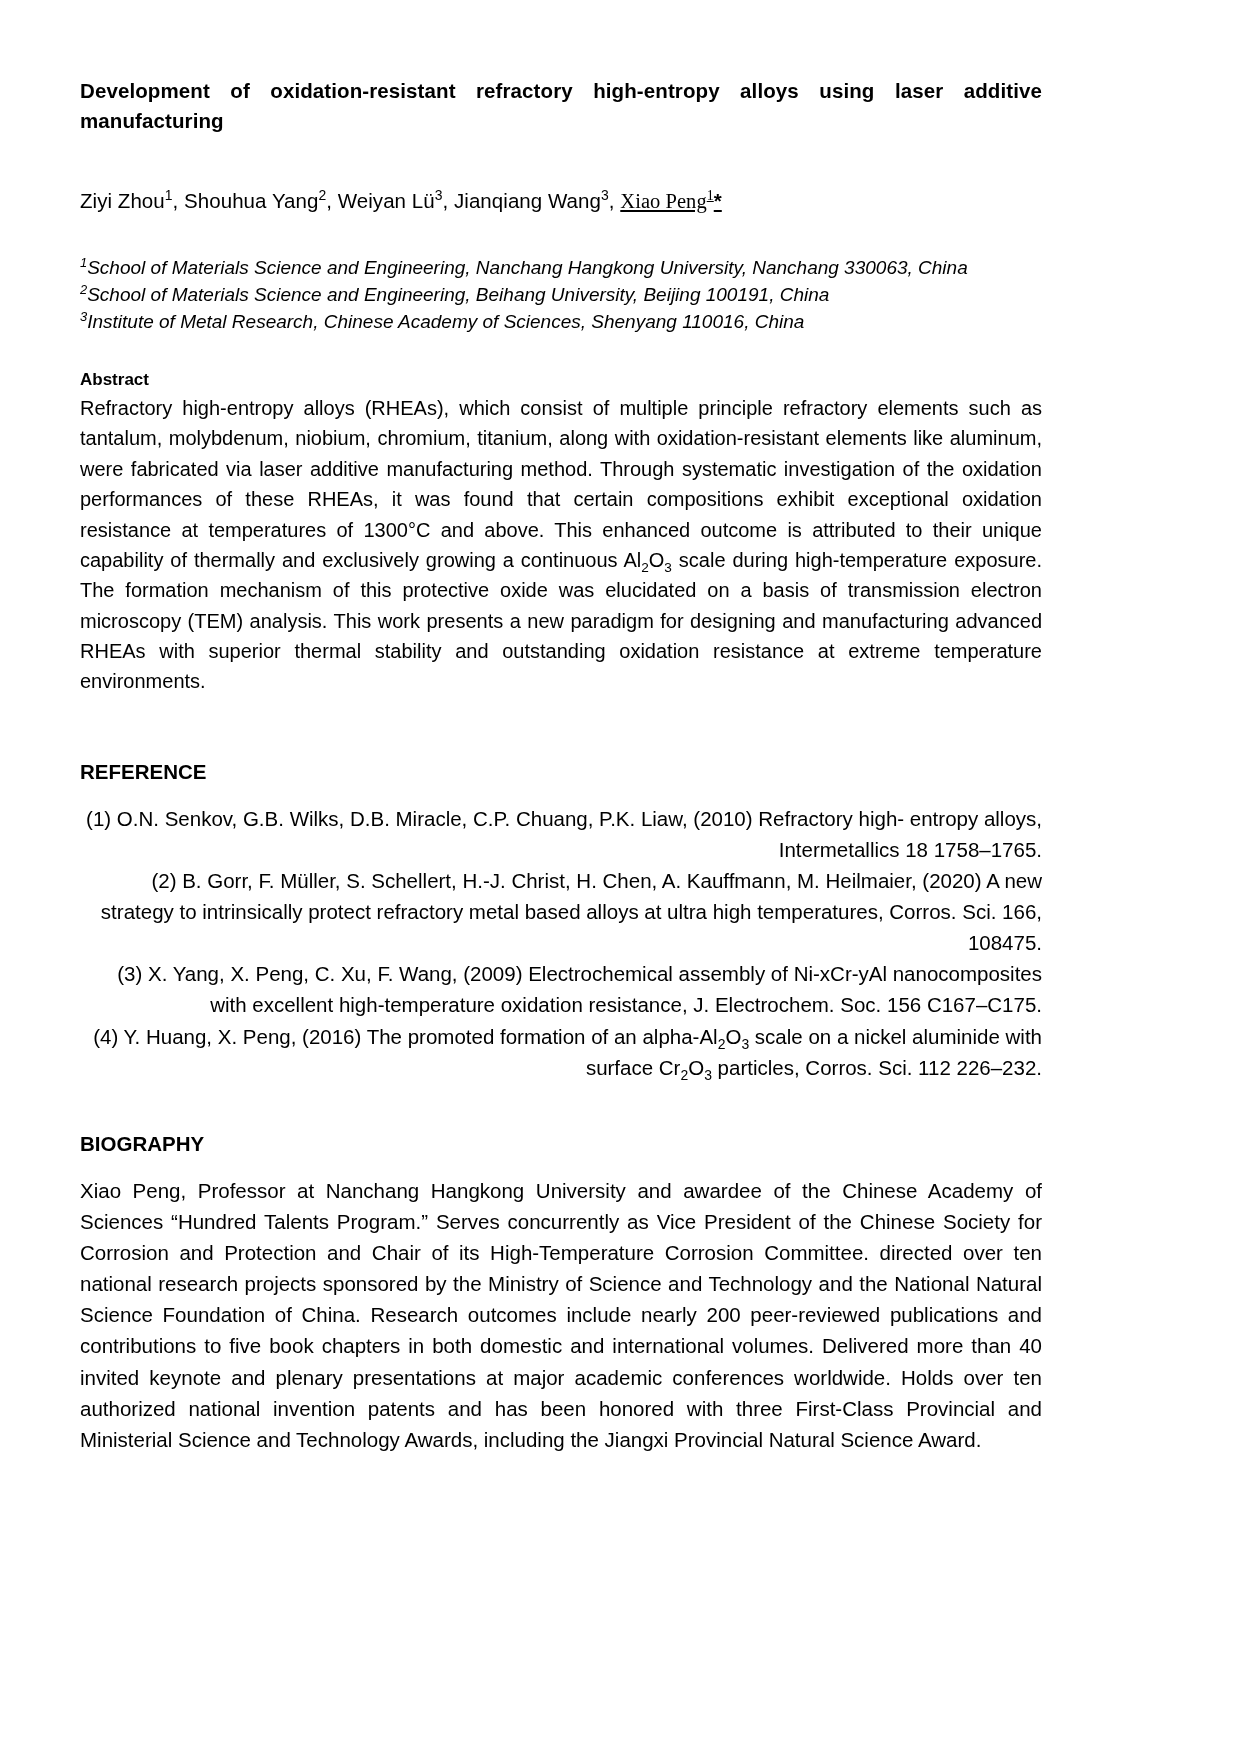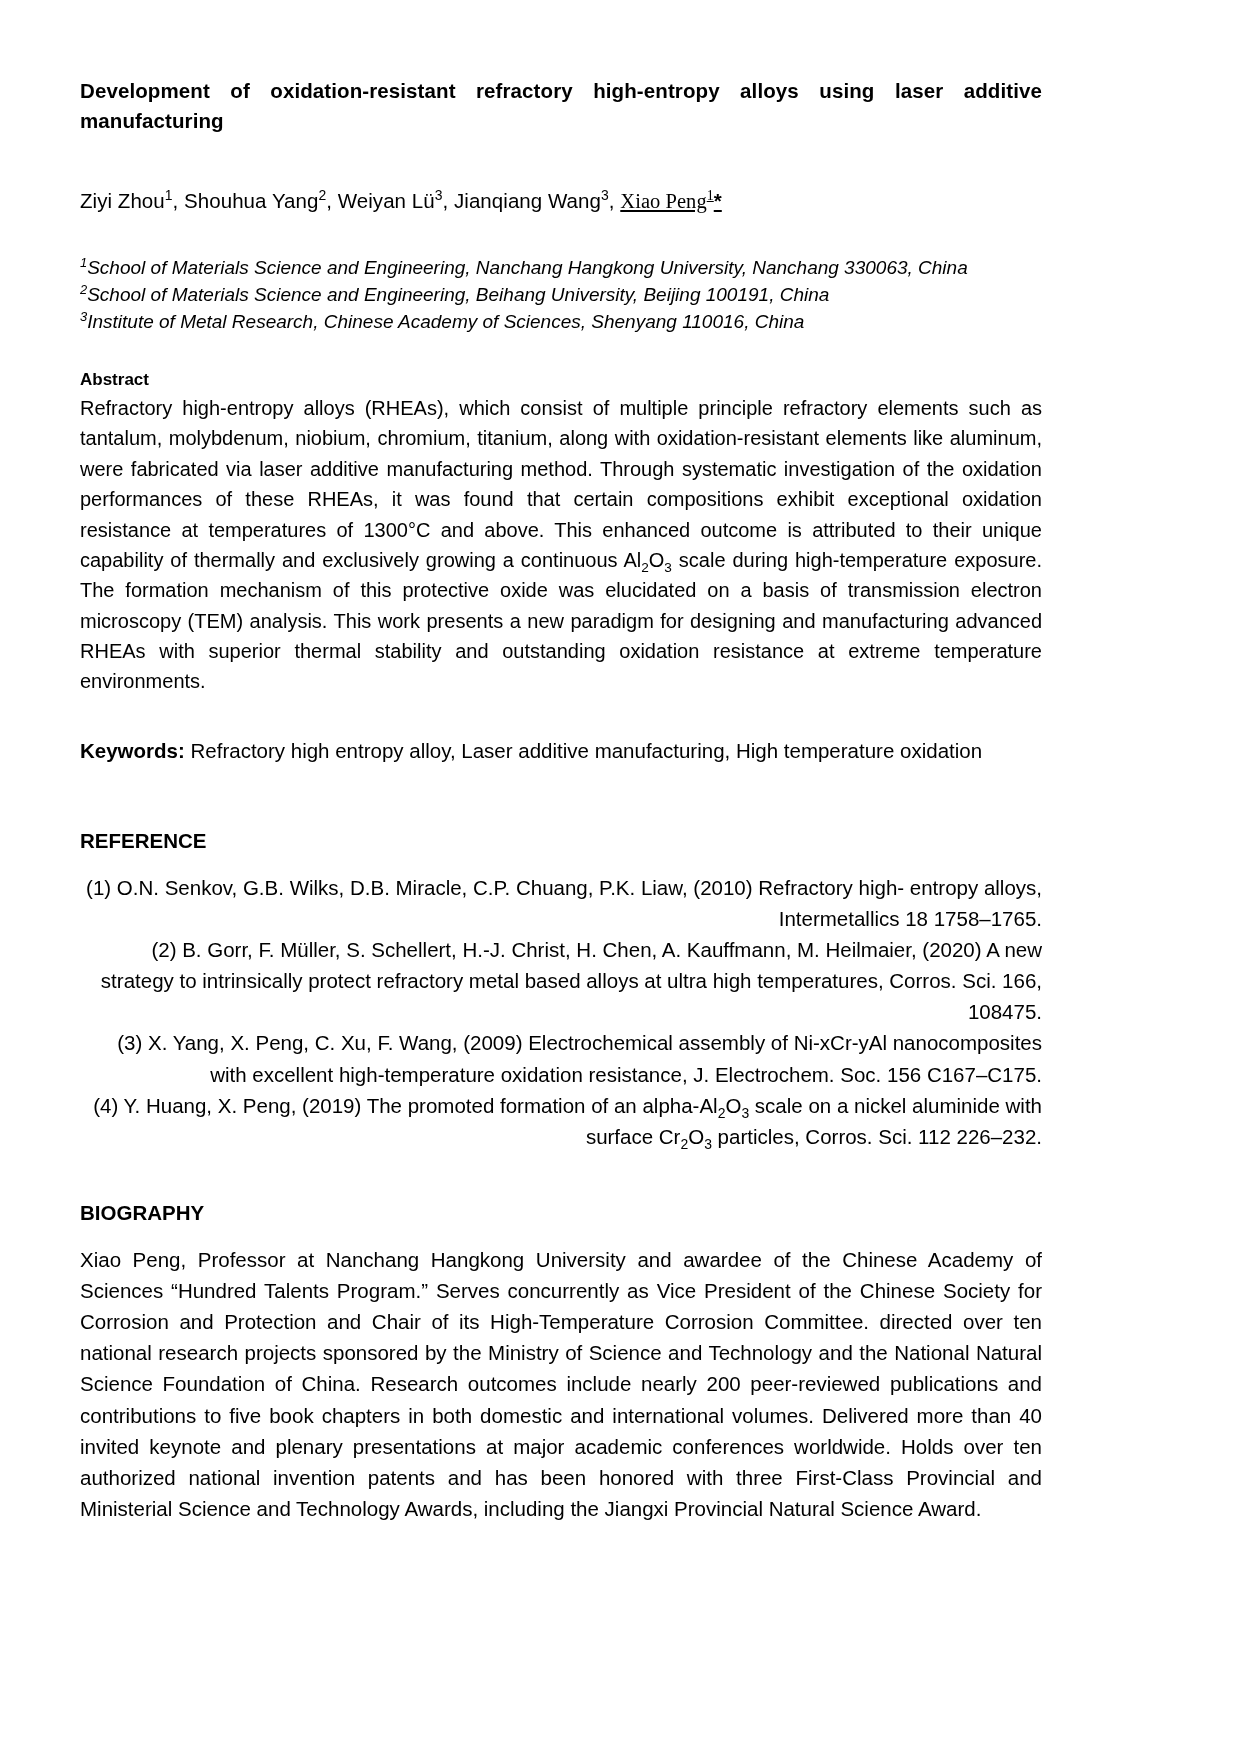--- a/index.html
+++ b/index.html
@@ -147,27 +147,26 @@
 
     <div class="affiliations">
       <div class="aff-line"><sup>1</sup><span>School of Materials Science and Engineering, Nanchang Hangkong University, Nanchang 330063, China</span></div>
       <div class="aff-line"><sup>2</sup><span>School of Materials Science and Engineering, Beihang University, Beijing 100191, China</span></div>
       <div class="aff-line"><sup>3</sup><span>Institute of Metal Research, Chinese Academy of Sciences, Shenyang 110016, China</span></div>
     </div>
 
     <h2 class="section-heading">Abstract</h2>
     <p class="body-text"><span>Refractory high-entropy alloys (RHEAs), which consist of multiple principle refractory elements such as tantalum, molybdenum, niobium, chromium, titanium, along with oxidation-resistant elements like aluminum, were fabricated via laser additive manufacturing method. Through systematic investigation of the oxidation performances of these RHEAs, it was found that certain compositions exhibit exceptional oxidation resistance at temperatures of 1300°C and above. This enhanced outcome is attributed to their unique capability of thermally and exclusively growing a continuous Al</span><sub>2</sub><span>O</span><sub>3</sub><span> scale during high-temperature exposure. The formation mechanism of this protective oxide was elucidated on a basis of transmission electron microscopy (TEM) analysis. This work presents a new paradigm for designing and manufacturing advanced RHEAs with superior thermal stability and outstanding oxidation resistance at extreme temperature environments.</span></p>
 
-    <p class="keywords"><span class="kw-label">Keywords:</span><span> Refractory high entropy alloy, Laser additive manufacturing, High temperature oxidation</span></p>
 
     <h2 class="ref-heading">REFERENCE</h2>
     <div class="ref-list">
       <p class="ref-item">(1) O.N. Senkov, G.B. Wilks, D.B. Miracle, C.P. Chuang, P.K. Liaw, (2010) Refractory high- entropy alloys, Intermetallics 18 1758–1765.</p>
       <p class="ref-item">(2) B. Gorr, F. Müller, S. Schellert, H.-J. Christ, H. Chen, A. Kauffmann, M. Heilmaier, (2020) A new strategy to intrinsically protect refractory metal based alloys at ultra high temperatures, Corros. Sci. 166, 108475.</p>
       <p class="ref-item">(3) X. Yang, X. Peng, C. Xu, F. Wang, (2009) Electrochemical assembly of Ni-xCr-yAl nanocomposites with excellent high-temperature oxidation resistance, J. Electrochem. Soc. 156 C167–C175.</p>
-      <p class="ref-item"><span>(4) Y. Huang, X. Peng, (2019) The promoted formation of an alpha-Al</span><sub>2</sub><span>O</span><sub>3</sub><span> scale on a nickel aluminide with surface Cr</span><sub>2</sub><span>O</span><sub>3</sub><span> particles, Corros. Sci. 112 226–232.</span></p>
+      <p class="ref-item"><span>(4) Y. Huang, X. Peng, (2016) The promoted formation of an alpha-Al</span><sub>2</sub><span>O</span><sub>3</sub><span> scale on a nickel aluminide with surface Cr</span><sub>2</sub><span>O</span><sub>3</sub><span> particles, Corros. Sci. 112 226–232.</span></p>
     </div>
 
     <h2 class="bio-heading">BIOGRAPHY</h2>
     <p class="bio-text">Xiao Peng, Professor at Nanchang Hangkong University and awardee of the Chinese Academy of Sciences “Hundred Talents Program.” Serves concurrently as Vice President of the Chinese Society for Corrosion and Protection and Chair of its High-Temperature Corrosion Committee. directed over ten national research projects sponsored by the Ministry of Science and Technology and the National Natural Science Foundation of China. Research outcomes include nearly 200 peer-reviewed publications and contributions to five book chapters in both domestic and international volumes. Delivered more than 40 invited keynote and plenary presentations at major academic conferences worldwide. Holds over ten authorized national invention patents and has been honored with three First-Class Provincial and Ministerial Science and Technology Awards, including the Jiangxi Provincial Natural Science Award.</p>
 
   </div>
 </div>
 
 </body></html>

